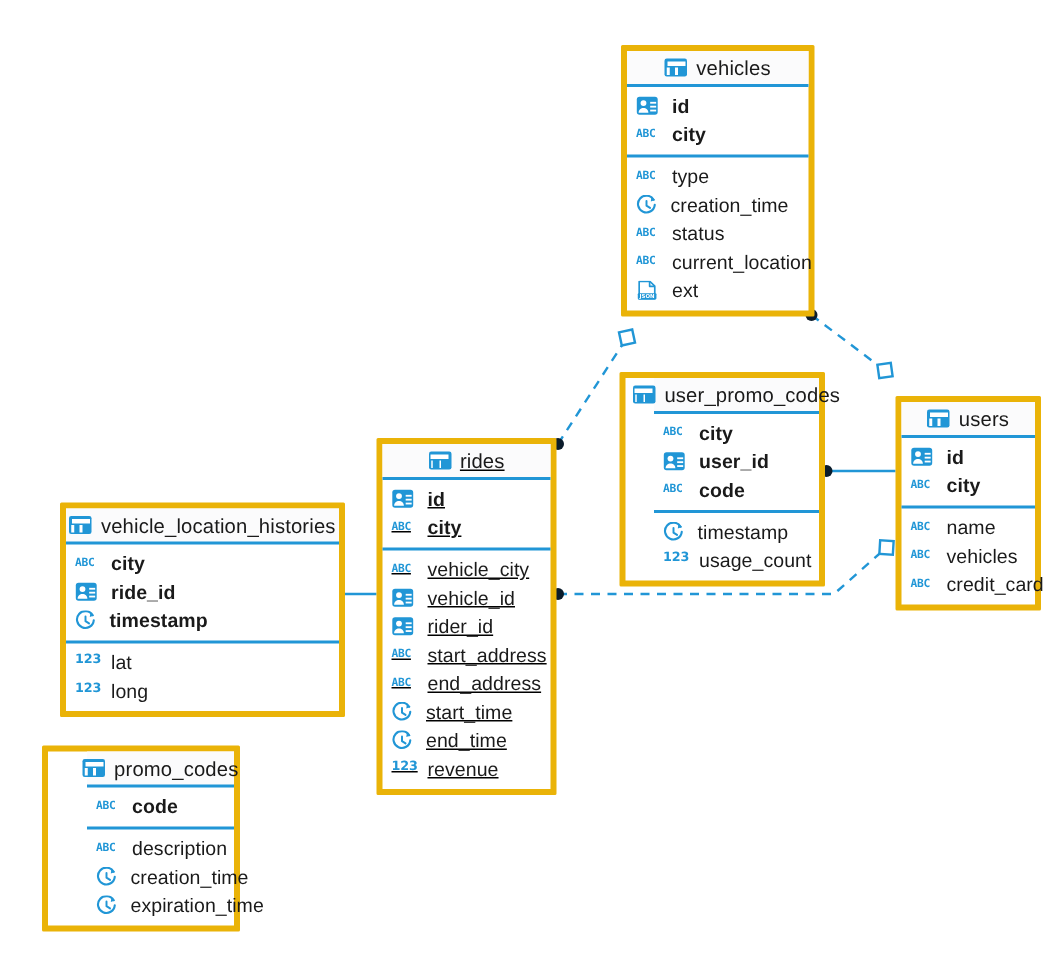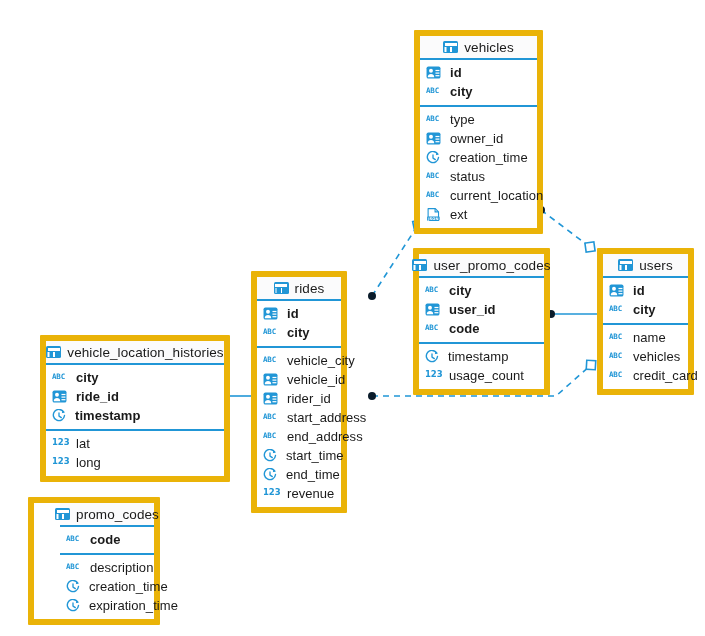--- a/index.html
+++ b/index.html
@@ -16,21 +16,21 @@
   #canvas { position: absolute; inset: 0; }
 
   svg.links {
     position: absolute; left: 0; top: 0;
     width: 705px; height: 636px;
     pointer-events: none;
   }
 
   .table {
     position: absolute;
-    border: 6px solid #eab308;
+    border: 4px solid #eab308;
     background: #ffffff;
     border-radius: 1px;
   }
   .tbl-header {
     background: #fbfbfc;
     border-bottom: 2px solid #2196d6;
     height: 24px;
     display: flex;
     align-items: center;
     justify-content: center;
@@ -173,33 +173,20 @@
             <span class="field-name">city</span>
           </div>
         </div>
         <div class="section">
           <div class="field">
             <span class="ico-abc">ABC</span>
             <span class="field-name">type</span>
           </div>
           <div class="field">
             <span>
-              <svg class="ico-svg-16" viewBox="0 0 16 14">
-                <rect x="0.5" y="0.5" width="15" height="13" rx="2" fill="#2196d6"></rect>
-                <circle cx="5.3" cy="5.1" r="2.1" fill="#fff"></circle>
-                <path d="M1.8 12.1c0-2.1 1.6-3.4 3.5-3.4s3.5 1.3 3.5 3.4z" fill="#fff"></path>
-                <rect x="10.1" y="4.2" width="4.3" height="1.3" fill="#fff"></rect>
-                <rect x="10.1" y="7" width="4.3" height="1.3" fill="#fff"></rect>
-                <rect x="10.1" y="9.8" width="4.3" height="1.3" fill="#fff"></rect>
-              </svg>
-            </span>
-            <span class="field-name">owner_id</span>
-          </div>
-          <div class="field">
-            <span>
               <svg class="ico-svg" viewBox="0 0 15 15">
                 <path d="M12.6 3.4A6 6 0 1 0 13.4 7" fill="none" stroke="#2196d6" stroke-width="1.5" stroke-linecap="round"></path>
                 <path d="M11 1.3 L13.6 3.6 L10.6 4.6 Z" fill="#2196d6"></path>
                 <path d="M7.5 4.3 V7.6 L10 9.2" fill="none" stroke="#2196d6" stroke-width="1.4" stroke-linecap="round" stroke-linejoin="round"></path>
               </svg>
             </span>
             <span class="field-name">creation_time</span>
           </div>
           <div class="field">
             <span class="ico-abc">ABC</span>
@@ -215,21 +202,21 @@
                 <path d="M2.2 0.7 H10 L13.4 4.1 V13.3 H2.2 Z" fill="#fff" stroke="#2196d6" stroke-width="1.2" stroke-linejoin="round"></path>
                 <path d="M9.7 0.9 V4.2 H13.2" fill="none" stroke="#2196d6" stroke-width="1.2" stroke-linejoin="round"></path>
                 <rect x="1.2" y="9.1" width="13.4" height="4.3" rx="0.7" fill="#2196d6"></rect>
                 <text x="7.9" y="12.5" font-family="DejaVu Sans, sans-serif" font-size="3.9" font-weight="bold" fill="#fff" text-anchor="middle">JSON</text>
               </svg>
             </span>
             <span class="field-name">ext</span>
           </div>
         </div>
       </div>
-      <div class="table" style="left: 413px; top: 248px; width: 137px;">
+      <div class="table" style="left: 413px; top: 248px; width: 137px; padding-left: 19px;">
         <div class="tbl-header">
           <span class="ico-table">
             <i></i>
           </span>
           <span class="tbl-title">user_promo_codes</span>
         </div>
         <div class="section">
           <div class="field key">
             <span class="ico-abc">ABC</span>
             <span class="field-name">city</span>
@@ -262,21 +249,21 @@
               </svg>
             </span>
             <span class="field-name">timestamp</span>
           </div>
           <div class="field">
             <span class="ico-num">123</span>
             <span class="field-name">usage_count</span>
           </div>
         </div>
       </div>
-      <div class="table" style="left: 597px; top: 248px; width: 97px;">
+      <div class="table" style="left: 597px; top: 264px; width: 97px;">
         <div class="tbl-header">
           <span class="ico-table">
             <i></i>
           </span>
           <span class="tbl-title">users</span>
         </div>
         <div class="section">
           <div class="field key">
             <span>
               <svg class="ico-svg-16" viewBox="0 0 16 14">
@@ -303,21 +290,21 @@
           <div class="field">
             <span class="ico-abc">ABC</span>
             <span class="field-name">vehicles</span>
           </div>
           <div class="field">
             <span class="ico-abc">ABC</span>
             <span class="field-name">credit_card</span>
           </div>
         </div>
       </div>
-      <div class="table" style="left: 251px; top: 271px; width: 96px;">
+      <div class="table" style="left: 251px; top: 292px; width: 120px; text-decoration: underline;">
         <div class="tbl-header">
           <span class="ico-table">
             <i></i>
           </span>
           <span class="tbl-title">rides</span>
         </div>
         <div class="section">
           <div class="field key">
             <span>
               <svg class="ico-svg-16" viewBox="0 0 16 14">

